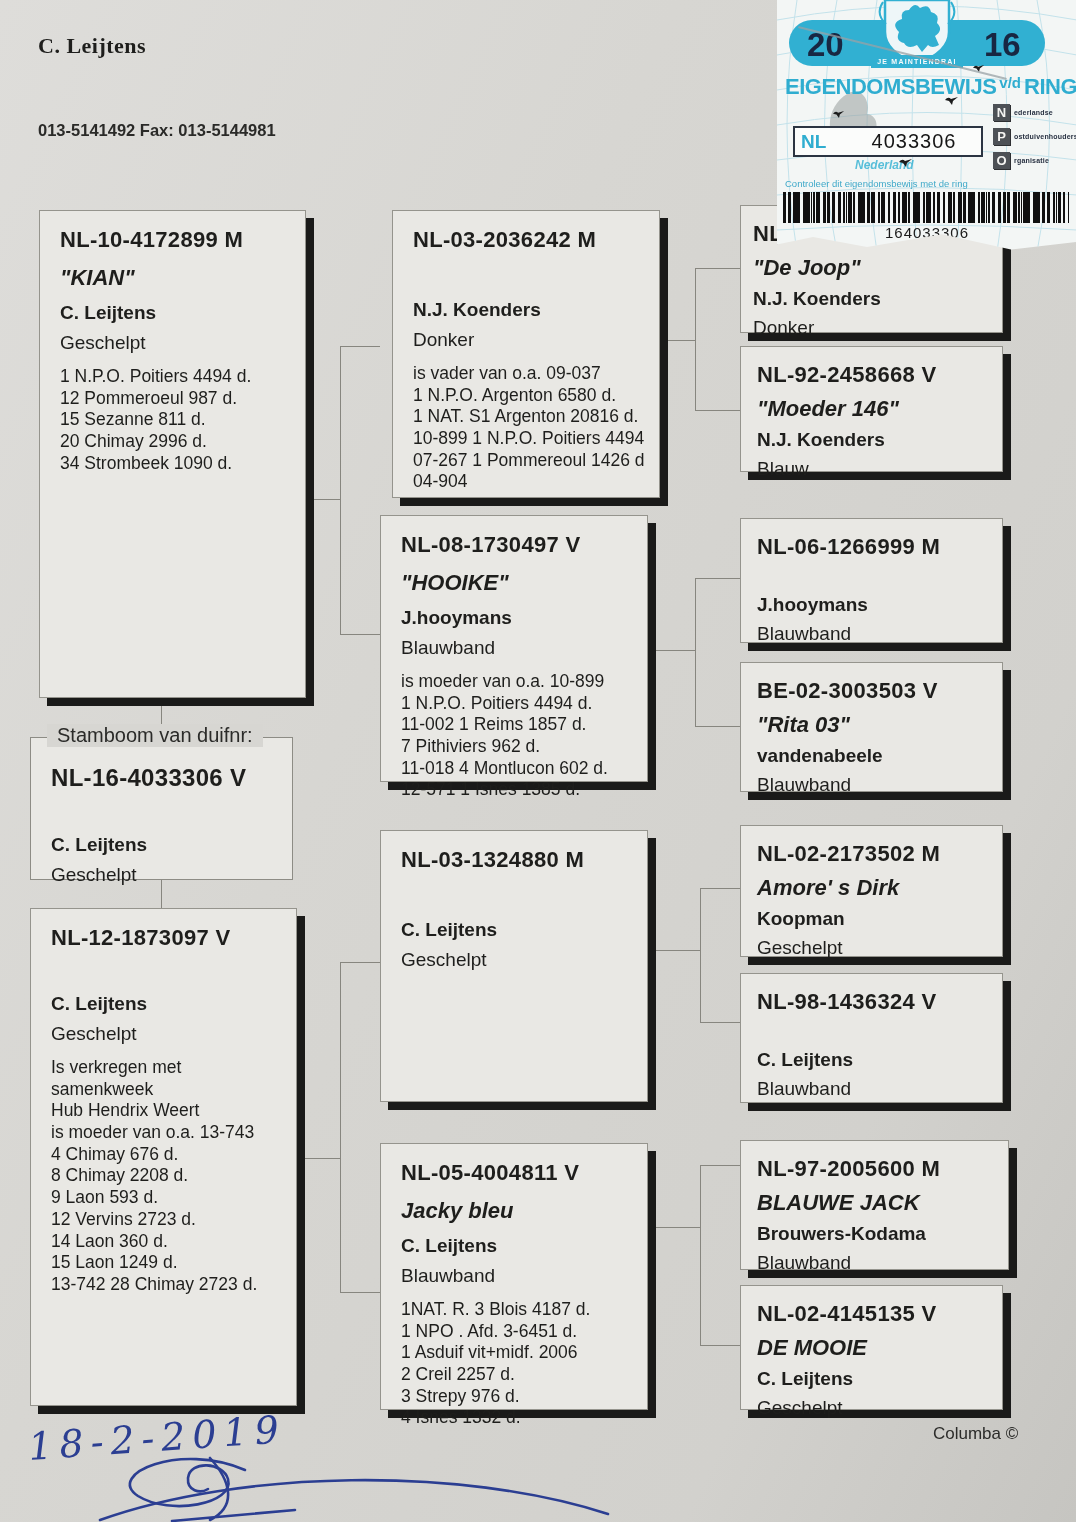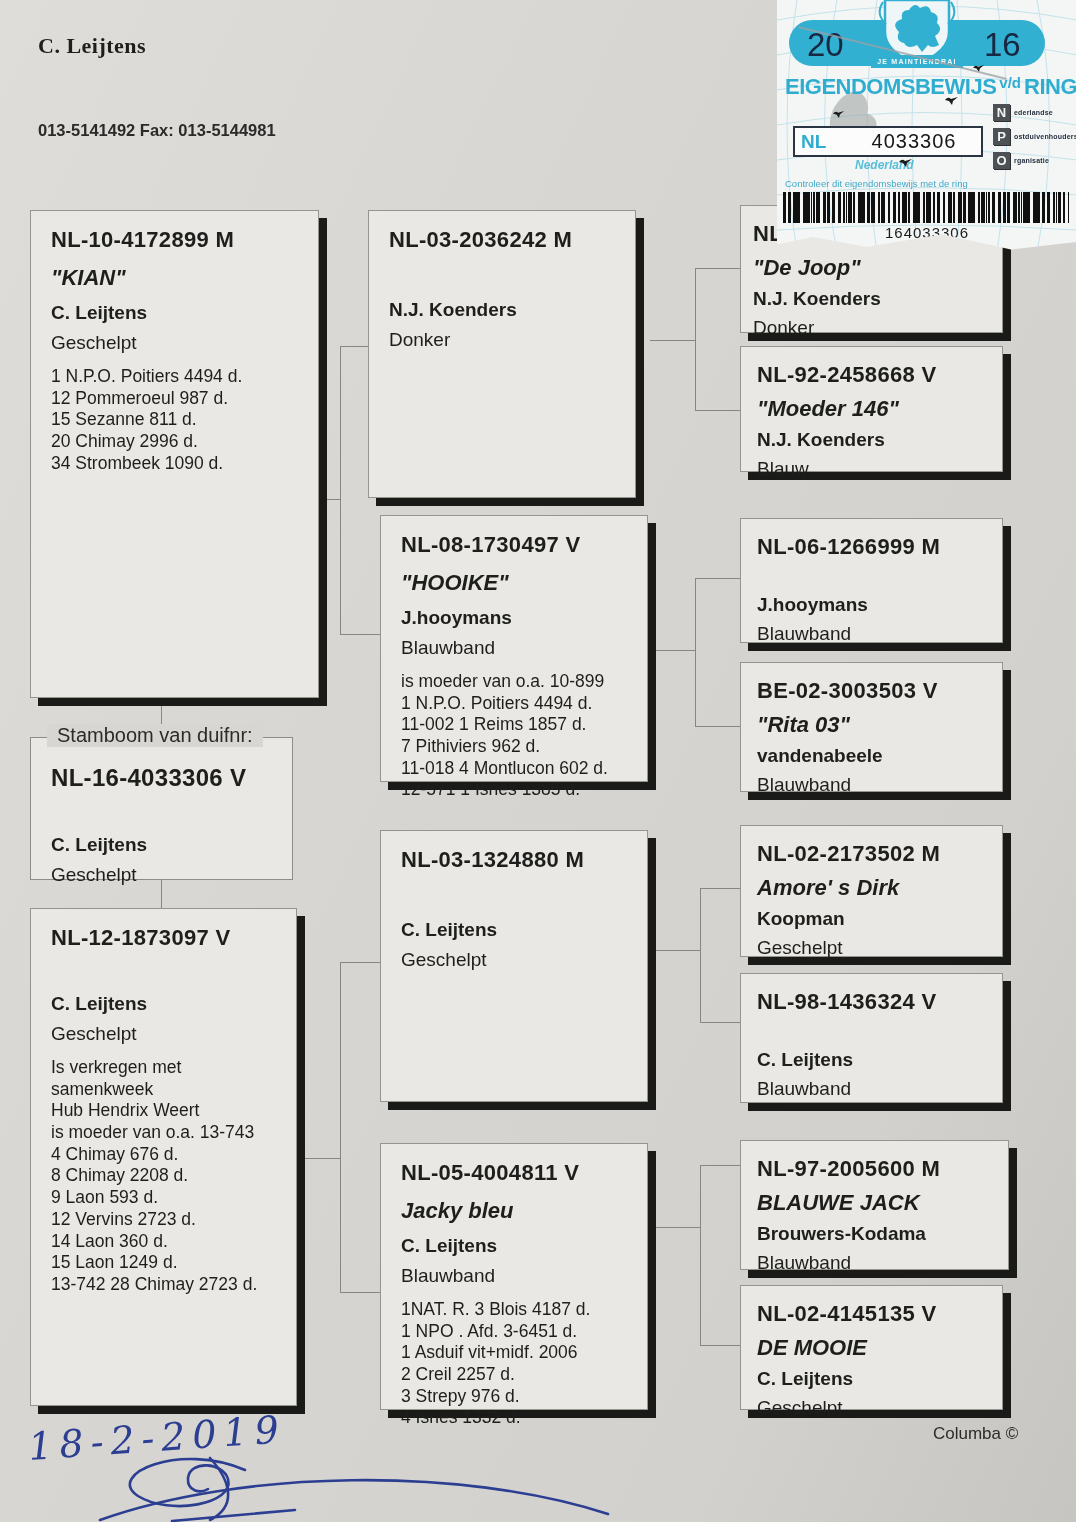--- a/index.html
+++ b/index.html
@@ -34,21 +34,21 @@
   
   .ln{position:absolute;background:#87867f;z-index:1;}
 
   
   .sticker{position:absolute;left:777px;top:0;width:300px;height:252px;background:#f3f6f5;
            z-index:5;box-shadow:0 3px 6px rgba(40,40,40,.45);
            clip-path:polygon(0 0,100% 0,100% 96%,78% 99%,55% 93%,30% 98%,12% 94%,0 97%);}
   .net{position:absolute;left:0;top:0;z-index:0;}
   .pill{position:absolute;left:12px;top:20px;width:256px;height:46px;background:#31b0d2;
         border-radius:24px;z-index:1;}
-  .yr{position:absolute;top:26px;font-size:33px;font-weight:normal;color:#182742;z-index:3;}
+  .yr{position:absolute;top:26px;font-size:33px;font-weight:bold;color:#182742;z-index:3;}
   .yr-l{left:30px;} .yr-r{left:207px;}
   .crest{position:absolute;left:100px;top:-4px;z-index:2;}
   .motto{position:absolute;left:94px;top:55px;width:92px;height:13px;background:#31b0d2;color:#f6fbfc;
          font-size:7px;font-weight:bold;letter-spacing:1.2px;text-align:center;line-height:13px;z-index:3;}
   .stitle{position:absolute;left:8px;top:74px;z-index:3;color:#2fadd0;font-weight:bold;white-space:nowrap;}
   .stitle .big{font-size:22px;letter-spacing:-.5px;}
   .stitle .mid{font-size:15px;vertical-align:6px;margin:0 3px;}
   .thread{position:absolute;left:18px;top:52px;width:215px;height:2px;background:#98a2a6;
           transform:rotate(14deg);opacity:.75;z-index:4;border-radius:2px;}
   .nlbox{position:absolute;left:16px;top:126px;width:186px;height:27px;background:#fbfcfb;
@@ -106,37 +106,43 @@
   <div class="ln" style="left:700px;top:888px;width:1px;height:135px"></div>
   <div class="ln" style="left:700px;top:888px;width:40px;height:1px"></div>
   <div class="ln" style="left:700px;top:1022px;width:40px;height:1px"></div>
   <div class="ln" style="left:650px;top:1227px;width:50px;height:1px"></div>
   <div class="ln" style="left:700px;top:1165px;width:1px;height:181px"></div>
   <div class="ln" style="left:700px;top:1165px;width:40px;height:1px"></div>
   <div class="ln" style="left:700px;top:1345px;width:40px;height:1px"></div>
   <div class="ln" style="left:161px;top:702px;width:1px;height:35px"></div>
   <div class="ln" style="left:161px;top:880px;width:1px;height:28px"></div>
 
-  <div class="pbox" style="left:30px;top:210px;width:289px;height:488px">
+  <div class="pbox" style="left:39px;top:210px;width:267px;height:488px">
     <div class="ring">NL-10-4172899 M</div>
     <div class="bname">"KIAN"</div>
     <div class="owner">C. Leijtens</div>
     <div class="cl">Geschelpt</div>
     <div class="perf">1 N.P.O. Poitiers 4494 d.
 12 Pommeroeul 987 d.
 15 Sezanne 811 d.
 20 Chimay 2996 d.
 34 Strombeek 1090 d.</div>
   </div>
 
-  <div class="pbox" style="left:368px;top:210px;width:268px;height:288px">
+  <div class="pbox" style="left:392px;top:210px;width:268px;height:288px">
     <div class="ring">NL-03-2036242 M</div>
     <div class="vgap-lg"></div>
     <div class="owner">N.J. Koenders</div>
     <div class="cl">Donker</div>
+    <div class="perf">is vader van o.a. 09-037
+1 N.P.O. Argenton 6580 d.
+1 NAT. S1 Argenton 20816 d.
+10-899 1 N.P.O. Poitiers 4494
+07-267 1 Pommereoul 1426 d
+04-904</div>
   </div>
 
   <div class="pbox pbox-r" style="left:740px;top:205px;width:263px;height:128px;padding-left:12px">
     <div class="ring">NL</div>
     <div class="bname">"De Joop"</div>
     <div class="owner">N.J. Koenders</div>
     <div class="cl">Donker</div>
   </div>
   <div class="pbox pbox-r" style="left:740px;top:346px;width:263px;height:126px">
     <div class="ring">NL-92-2458668 V</div>

